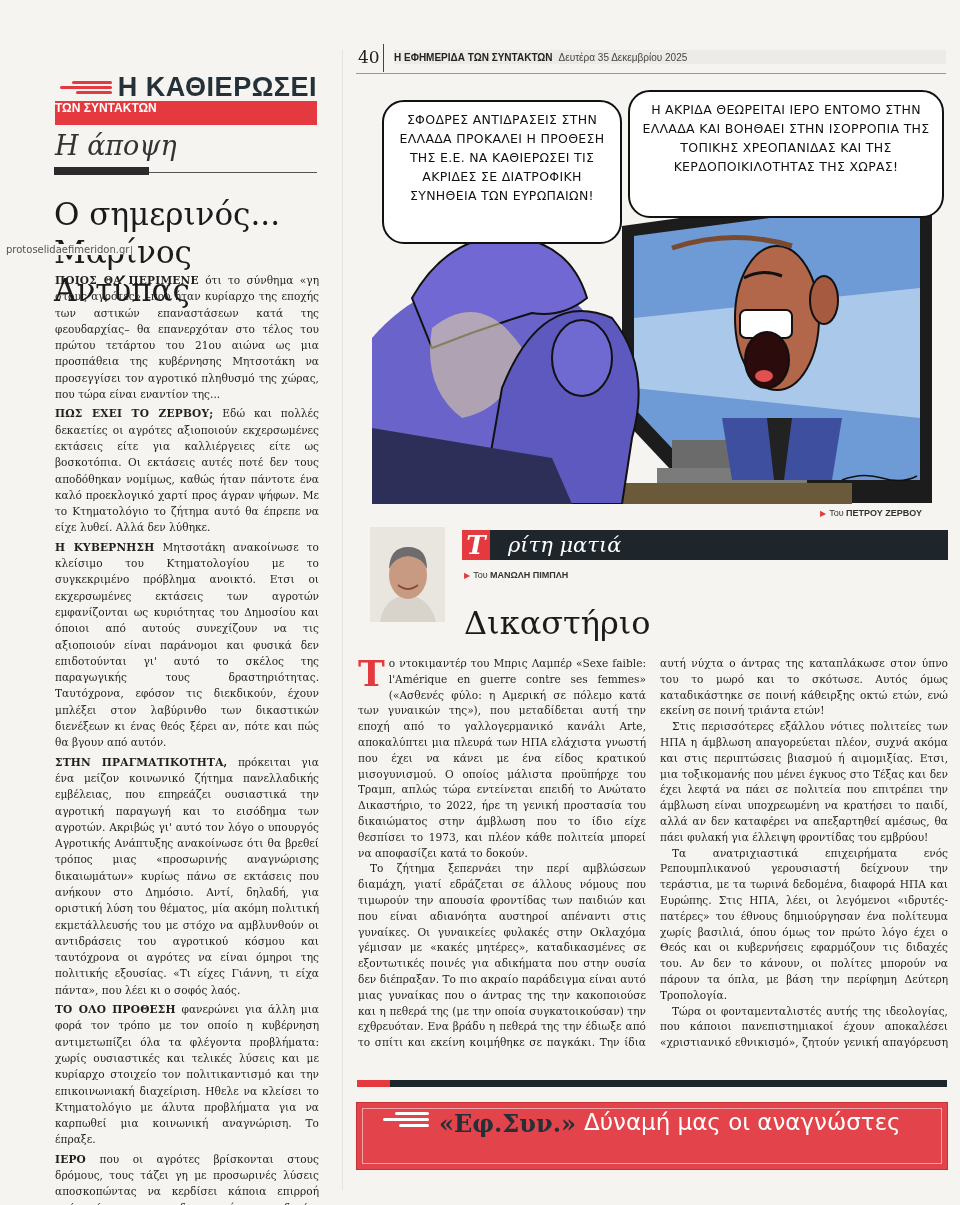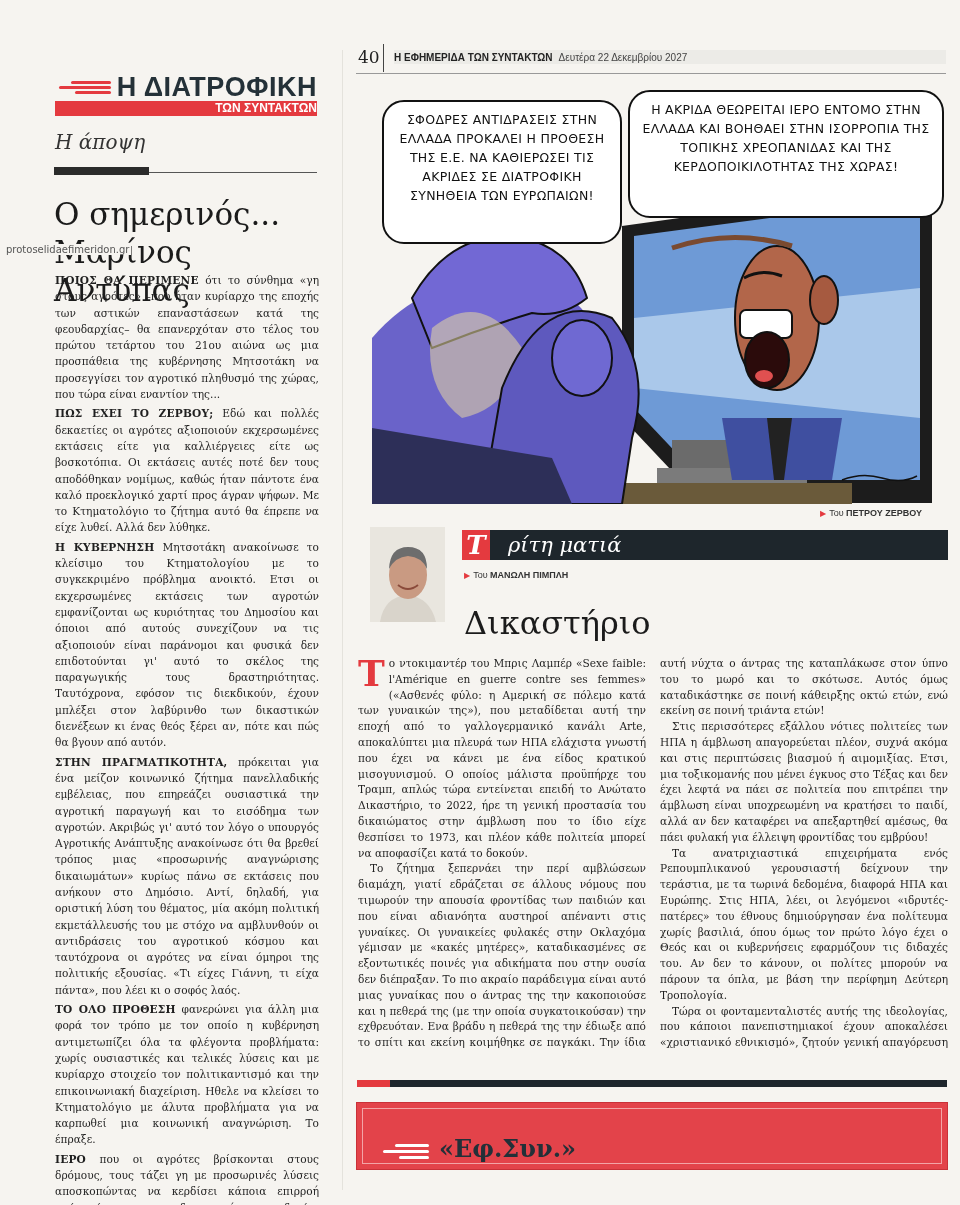--- a/index.html
+++ b/index.html
@@ -7,22 +7,22 @@
 body{position:relative;font-family:"DejaVu Serif",serif;color:#1f1f1f}
 .abs{position:absolute}
 .divider-v{left:342px;top:50px;width:1px;height:1140px;background:#e4e2dc}
 
 
 .mast{left:55px;top:74px;width:262px}
 .mast-top{display:flex;align-items:center;justify-content:flex-end;height:26px}
 .mast-speed{width:52px;height:18px;position:relative;margin-right:6px}
 .mast-speed i{position:absolute;left:0;height:3px;background:#e43a3f;border-radius:2px}
 .mast-title{font-family:"Liberation Sans",sans-serif;font-weight:bold;font-size:27px;color:#243138;letter-spacing:.5px;line-height:26px}
-.mast-band{background:#e43a3f;color:#fff;text-align:right;font-family:"Liberation Sans",sans-serif;font-weight:bold;font-size:12px;height:15px;line-height:15px;margin-top:1px}
-.section-label{left:55px;top:130px;font-style:italic;font-size:20px;color:#333}
+.mast-band{background:#e43a3f;color:#fff;text-align:left;font-family:"Liberation Sans",sans-serif;font-weight:bold;font-size:12px;height:24px;line-height:15px;margin-top:1px}
+.section-label{left:55px;top:130px;font-style:italic;font-size:27px;color:#333}
 .rule-thick{left:54px;top:167px;width:95px;height:8px;background:#2b2b2b}
 .rule-thin{left:149px;top:172px;width:168px;height:1px;background:#555}
 .headline{left:54px;top:195px;width:270px;font-size:31px;line-height:38px;color:#1b1b1b}
 .watermark{left:4px;top:244px;font-family:"DejaVu Sans",sans-serif;font-weight:normal;font-size:10px;color:#555;background:#f6f4f0;padding:0 2px}
 
 .col-left{left:55px;top:272px;width:264px;font-size:10.6px;line-height:16.3px;text-align:justify;hyphens:auto}
 .col-left p{margin-bottom:3px}
 .lead{font-weight:bold;letter-spacing:.2px}
 
 
@@ -50,39 +50,39 @@
 
 .article{left:358px;top:656px;width:590px;column-count:2;column-gap:14px;column-fill:auto;height:410px;font-size:10.6px;line-height:15.8px;text-align:justify;hyphens:auto}
 .article p{text-indent:12px}
 .article p.first{text-indent:0}
 .dropcap{float:left;font-size:36px;line-height:30px;color:#e43a3f;font-weight:bold;margin:2px 4px 0 0}
 
 .botrule{left:357px;top:1080px;width:590px;height:7px;background:#1e262c}
 .botrule i{position:absolute;left:0;top:0;width:33px;height:7px;background:#e43a3f}
 
 .promo{left:356px;top:1102px;width:592px;height:68px;background:#e3434a;border:1px solid #c93138}
-.promo-inner{position:absolute;left:5px;top:5px;right:5px;bottom:5px;border:1px solid #f3a4a7;display:flex;align-items:flex-end;padding-left:20px}
+.promo-inner{position:absolute;left:5px;top:5px;right:5px;bottom:5px;border:1px solid #f3a4a7;display:flex;align-items:flex-start;padding-left:20px}
 .promo-speed{width:46px;height:22px;position:relative;margin-right:10px}
 .promo-speed i{position:absolute;left:0;height:3px;background:#fff;border-radius:2px}
 .promo-brand{font-weight:bold;font-size:24px;color:#233038;margin-right:8px}
 .promo-text{font-family:"DejaVu Sans",sans-serif;font-size:23px;color:#fff}
 </style>
 </head>
 <body>
 
 <div class="abs divider-v"></div>
 
 <div class="abs mast">
   <div class="mast-top">
     <div class="mast-speed">
       <i style="top:3px;width:40px;left:12px"></i>
         <i style="top:8px;width:52px"></i>
         <i style="top:13px;width:36px;left:16px"></i>
     </div>
-    <div class="mast-title">Η ΔΙΑΤΡΟΦΙΚΗ</div>
+    <div class="mast-title">Η ΚΑΘΙΕΡΩΣΕΙ</div>
   </div>
   <div class="mast-band">ΤΩΝ ΣΥΝΤΑΚΤΩΝ</div>
 </div>
 
 <div class="abs section-label">Η άποψη</div>
 <div class="abs rule-thick"></div>
 <div class="abs rule-thin"></div>
 <div class="abs headline">Ο σημερινός... Μαρίνος Αντύπας</div>
 <div class="abs watermark">protoselidaefimeridon.gr</div>
 
@@ -92,21 +92,21 @@
   <p><span class="lead">Η ΚΥΒΕΡΝΗΣΗ</span><span> Μητσοτάκη ανακοίνωσε το κλείσιμο του Κτηματολογίου με το συγκεκριμένο πρόβλημα ανοικτό. Ετσι οι εκχερσωμένες εκτάσεις των αγροτών εμφανίζονται ως κυριότητας του Δημοσίου και όποιοι από αυτούς συνεχίζουν να τις αξιοποιούν είναι παράνομοι και φυσικά δεν επιδοτούνται γι' αυτό το σκέλος της παραγωγικής τους δραστηριότητας. Ταυτόχρονα, εφόσον τις διεκδικούν, έχουν μπλέξει στον λαβύρινθο των δικαστικών διενέξεων κι ένας θεός ξέρει αν, πότε και πώς θα βγουν από αυτόν.</span></p>
   <p><span class="lead">ΣΤΗΝ ΠΡΑΓΜΑΤΙΚΟΤΗΤΑ,</span><span> πρόκειται για ένα μείζον κοινωνικό ζήτημα πανελλαδικής εμβέλειας, που επηρεάζει ουσιαστικά την αγροτική παραγωγή και το εισόδημα των αγροτών. Ακριβώς γι' αυτό τον λόγο ο υπουργός Αγροτικής Ανάπτυξης ανακοίνωσε ότι θα βρεθεί τρόπος μιας «προσωρινής αναγνώρισης δικαιωμάτων» κυρίως πάνω σε εκτάσεις που ανήκουν στο Δημόσιο. Αντί, δηλαδή, για οριστική λύση του θέματος, μία ακόμη πολιτική εκμετάλλευσής του με στόχο να αμβλυνθούν οι αντιδράσεις του αγροτικού κόσμου και ταυτόχρονα οι αγρότες να είναι όμηροι της πολιτικής εξουσίας. «Τι είχες Γιάννη, τι είχα πάντα», που λέει κι ο σοφός λαός.</span></p>
   <p><span class="lead">ΤΟ ΟΛΟ ΠΡΟΘΕΣΗ</span><span> φανερώνει για άλλη μια φορά τον τρόπο με τον οποίο η κυβέρνηση αντιμετωπίζει όλα τα φλέγοντα προβλήματα: χωρίς ουσιαστικές και τελικές λύσεις και με κυρίαρχο στοιχείο τον πολιτικαντισμό και την επικοινωνιακή διαχείριση. Ηθελε να κλείσει το Κτηματολόγιο με άλυτα προβλήματα για να καρπωθεί μια κοινωνική αναγνώριση. Το έπραξε.</span></p>
   <p><span class="lead">ΙΕΡΟ</span><span> που οι αγρότες βρίσκονται στους δρόμους, τους τάζει γη με προσωρινές λύσεις αποσκοπώντας να κερδίσει κάποια επιρροή ανάμεσά τους και να δημιουργήσει προσδοκίες για το μέλλον, τις οποίες φυσικά θα φροντίσει να αξιοποιήσει προεκλογικά. «Γη στους αγρότες», λοιπόν, τον 21ο αιώνα! Κι ο κ. Μητσοτάκης σε ρόλο Μαρίνου Αντύπα!</span></p>
 </div>
 
 <div class="abs pagenum">40</div>
 <div class="abs pn-sep"></div>
 <div class="abs runhead">
   <b>Η ΕΦΗΜΕΡΙΔΑ ΤΩΝ ΣΥΝΤΑΚΤΩΝ</b>
-  <span>Δευτέρα 22 Δεκεμβρίου 2027</span>
+  <span>Δευτέρα 35 Δεκεμβρίου 2025</span>
 </div>
 <div class="abs runrule"></div>
 
 <div class="abs cartoon">
   <svg width="576" height="416" viewBox="0 0 576 416">
 
     <polygon points="250,138 560,95 560,415 330,415 250,330" fill="#1c1c1c"></polygon>
     <polygon points="262,148 548,110 548,392 330,392 262,320" fill="#6e9ad6"></polygon>
     <polygon points="262,230 548,200 548,330 262,300" fill="#b9d3ef" opacity=".8"></polygon>
 
@@ -172,14 +172,15 @@
   </div>
 
 <div class="abs promo">
   <div class="promo-inner">
     <div class="promo-speed">
       <i style="top:3px;width:34px;left:12px"></i>
         <i style="top:9px;width:46px"></i>
         <i style="top:15px;width:30px;left:16px"></i>
     </div>
     <span class="promo-brand">«Εφ.Συν.»</span>
+    <span class="promo-text">Δύναμή μας οι αναγνώστες</span>
   </div>
 </div>
 
 </body></html>

